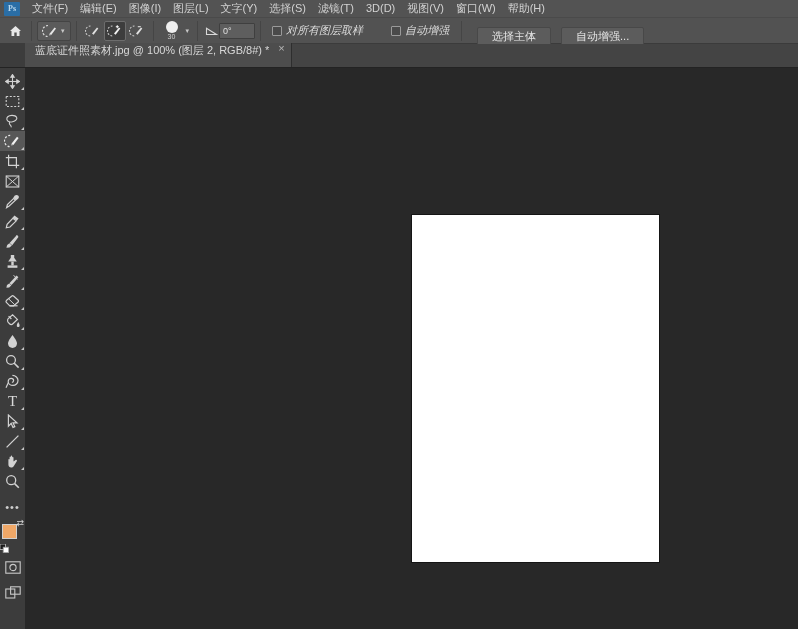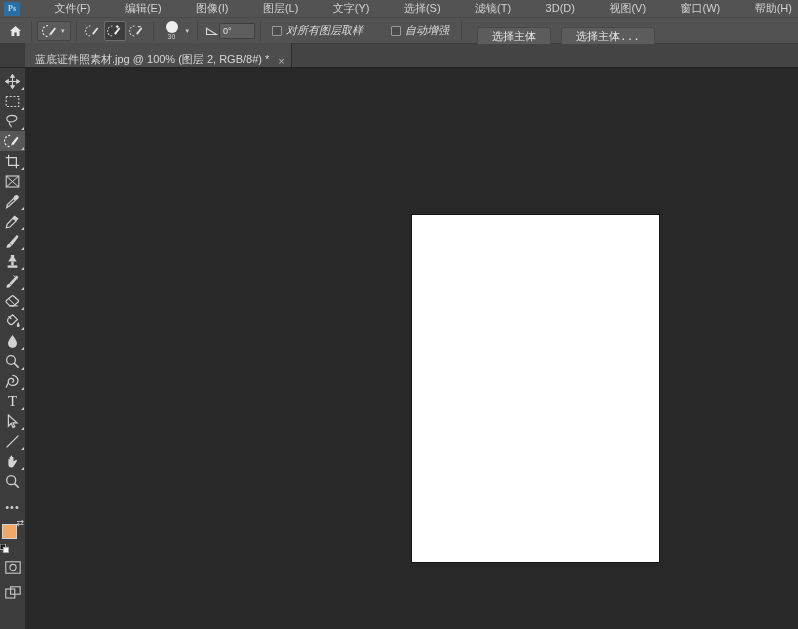--- a/index.html
+++ b/index.html
@@ -11,21 +11,20 @@
     -webkit-font-smoothing: antialiased;
   }
   #app { position: relative; width: 798px; height: 629px; }
 
   
   .menubar {
     position: absolute; top: 0; left: 0; width: 798px; height: 18px;
     background: #535353;
     display: flex; align-items: center;
     border-bottom: 1px solid #4a4a4a;
-    justify-content: space-between;
   }
   .app-logo {
     width: 16px; height: 14px; margin-left: 4px; margin-right: 6px;
     background: #2a6ea6; border-radius: 1px;
     display: flex; align-items: center; justify-content: center;
     font-size: 8px; color: #bcd9ee; font-weight: bold;
     font-family: "Liberation Serif", serif;
   }
   .menu-item {
     font-size: 11px; color: #d2d2d2; padding: 16px 6px;
@@ -83,35 +82,35 @@
     width: 10px; height: 10px; border: 1px solid #9a9a9a; background: #4a4a4a;
     border-radius: 1px; margin-right: 4px; flex: none;
   }
   .cblabel { font-size: 11px; color: #dcdcdc; white-space: nowrap; }
 
   .opt-button {
     height: 19px; background: #5c5c5c; border: 1px solid #484848; border-radius: 2px;
     color: #e6e6e6; font-size: 11px; padding: 0 14px;
     display: flex; align-items: center; justify-content: center;
     margin-left: 10px; flex: none; cursor: default;
-    font-family: Liberation Mono, monospace;
+    font-family: Liberation Sans, sans-serif;
     margin-top: 12px;
   }
 
   
   .tabbar {
     position: absolute; top: 44px; left: 0; width: 798px; height: 24px;
     background: #444444;
     display: flex; align-items: flex-end;
     border-bottom: 1px solid #232323;
   }
   .tabspacer { width: 25px; height: 24px; background: #3c3c3c; }
   .doctab {
     height: 24px; background: #4d4d4d;
-    display: flex; align-items: flex-end;
+    display: flex; align-items: flex-start;
     padding: 0 6px 0 10px;
     border-right: 1px solid #2e2e2e;
     font-size: 11px; color: #d8d8d8; cursor: default;
   }
   .tab-close { margin-left: 9px; font-size: 11px; color: #b6b6b6; line-height: 11px; }
 
   
   .toolspanel {
     position: absolute; top: 68px; left: 0; width: 25px; height: 561px;
     background: #3c3c3c;
@@ -261,21 +260,21 @@
     </div>
 
     <div class="checkwrap" style="margin-left:28px">
       <span class="cbox"></span>
       <span class="cblabel">自动增强</span>
     </div>
 
     <div class="opt-sep" style="margin-left:12px"></div>
 
     <div class="opt-button">选择主体</div>
-    <div class="opt-button">选择主体...</div>
+    <div class="opt-button">自动增强...</div>
   </div>
 
   <div class="tabbar">
     <div class="tabspacer"></div>
     <div class="doctab">
       <span>蓝底证件照素材.jpg @ 100% (图层 2, RGB/8#) *</span>
       <span class="tab-close">×</span>
     </div>
   </div>
 

